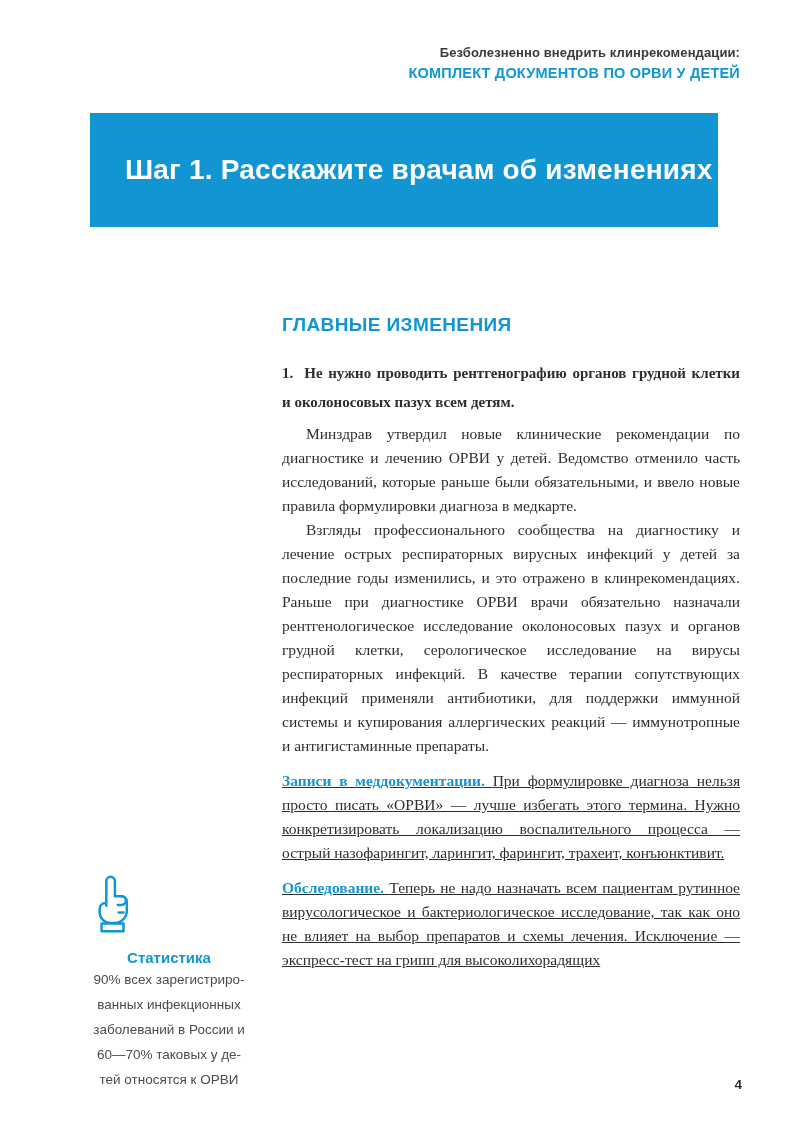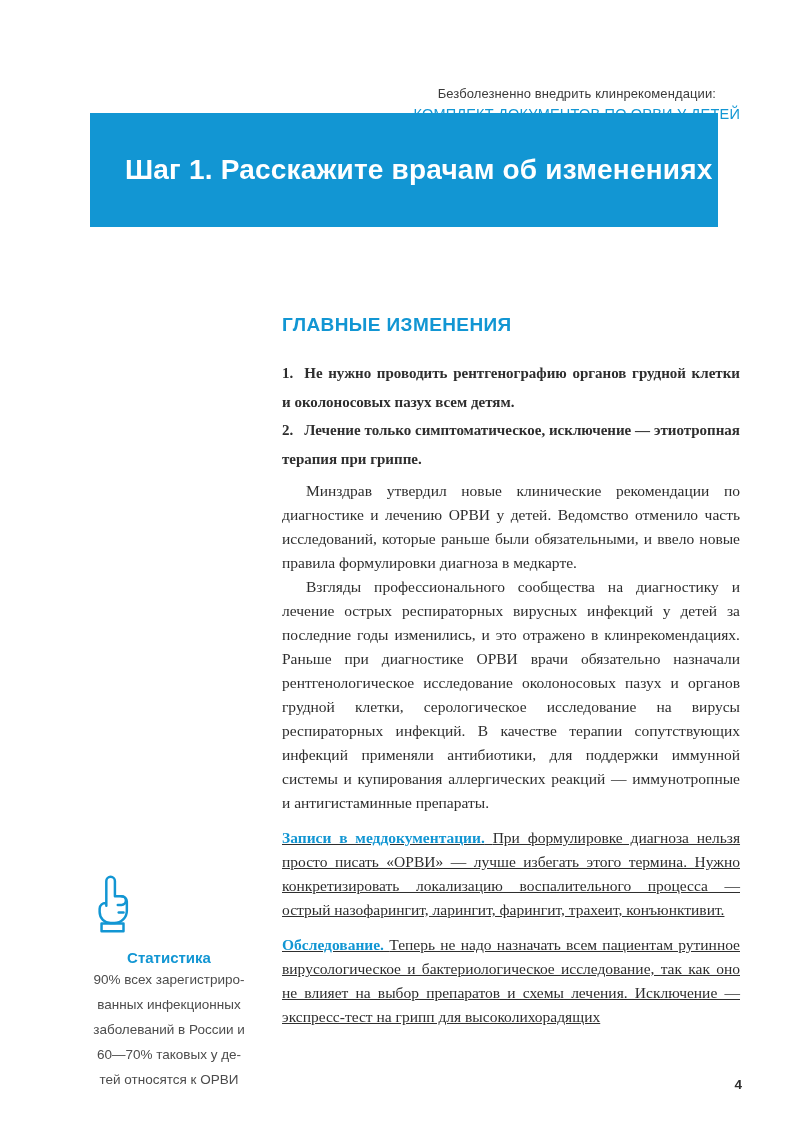--- a/index.html
+++ b/index.html
@@ -9,21 +9,21 @@
     --sidebar-ink:#4c4c4c;
     --paper:#ffffff;
   }
   *{box-sizing:border-box;}
   html,body{margin:0;padding:0;background:#fff;}
   .page{
     position:relative;width:789px;height:1123px;background:var(--paper);
     overflow:hidden;font-family:"Liberation Sans",sans-serif;
   }
   
-  .page-header{position:absolute;top:44px;right:49px;text-align:center;font-weight:normal;margin-top:41px;}
+  .page-header{position:absolute;top:44px;right:49px;text-align:right;font-weight:bold;}
   .kicker{font-size:13px;line-height:18px;color:var(--kicker-ink);letter-spacing:.1px;}
   .doc-title{font-size:14.5px;line-height:19px;color:var(--accent);letter-spacing:.2px;margin-top:2px;}
   
   .step-banner{
     position:absolute;left:90px;top:113px;width:628px;height:114px;
     background:var(--accent);display:flex;align-items:center;padding-left:35px;
   }
   .step-title{
     margin:0;color:#ffffff;font-size:28px;font-weight:bold;letter-spacing:.2px;line-height:1.1;
   }
@@ -82,21 +82,20 @@
     </svg>
     <div class="stat-label">Статистика</div>
     <div class="stat-text">90% всех зарегистриро­ванных инфекционных заболеваний в России и 60—70% таковых у де­тей относятся к ОРВИ</div>
   </aside>
 
   <main class="content">
     <h2 class="section-heading">ГЛАВНЫЕ ИЗМЕНЕНИЯ</h2>
 
     <div class="key-changes">
       <div class="kc-item"><span class="kc-num">1.</span><span>Не нужно проводить рентгенографию органов грудной клетки и околоносовых пазух всем детям.</span></div>
-      <div class="kc-item"><span class="kc-num">2.</span><span>Лечение только симптоматическое, исключение — этиотропная терапия при гриппе.</span></div>
     </div>
 
     <p class="body-par"><span>Минздрав утвердил новые клинические рекомендации по диагностике и лечению ОРВИ у детей. Ведомство отменило часть исследований, которые раньше были обязательными, и ввело новые правила формулировки диагноза в медкарте.</span></p>
     <p class="body-par"><span>Взгляды профессионального сообщества на диагностику и лечение острых респираторных вирусных инфекций у детей за последние годы изменились, и это отражено в клинрекомендациях. Раньше при диагностике ОРВИ врачи обязательно назначали рентгенологическое исследование околоносовых пазух и органов грудной клетки, серологическое исследование на вирусы респираторных инфекций. В качестве терапии сопутствующих инфекций применяли антибиотики, для поддержки иммунной системы и купирования аллергических реакций — иммунотропные и антигистаминные препараты.</span></p>
 
     <p class="body-par lead-par">
       <strong class="lead">Записи в меддокументации.</strong>
       <span>При формулировке диагноза нельзя просто писать «ОРВИ» — лучше избегать этого термина. Нужно конкретизировать локализацию воспалительного процесса — острый назофарингит, ларингит, фарингит, трахеит, конъюнктивит.</span>
     </p>
 

